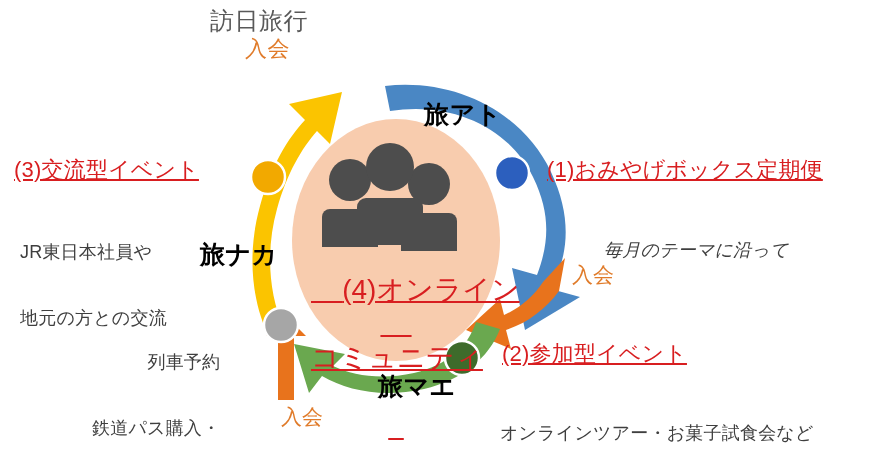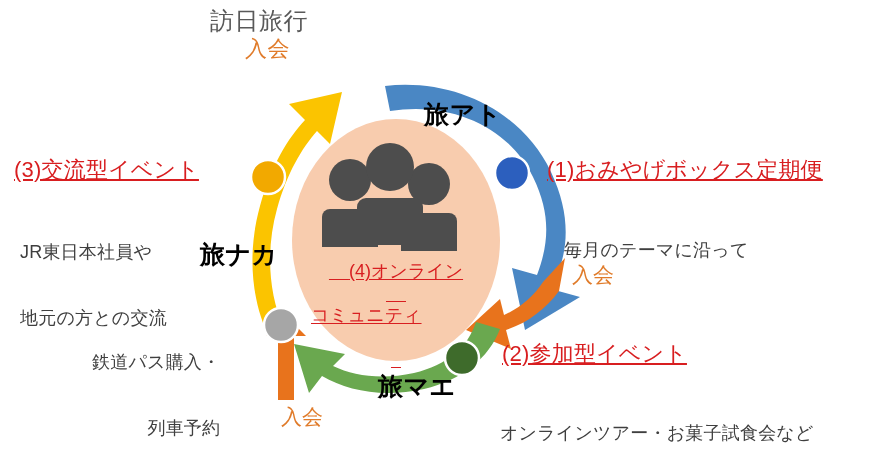--- a/index.html
+++ b/index.html
@@ -41,29 +41,29 @@
     text-decoration: underline; text-underline-offset: 2px;
     letter-spacing: .2px;
     text-align: right;
   }
   .head-1 { left: 547px; top: 157px; }
   .head-2 { left: 502px; top: 341px; }
   .head-3 { left: 14px;  top: 157px; }
 
   
   .desc { font-size: 18px; color: #3F3F3F; letter-spacing: .2px; }
-  .desc-1 { left: 564px; top: 196px; }
+  .desc-1 { left: 604px; top: 196px; font-style: italic; }
   .desc-2 { left: 500px; top: 379px; }
   .desc-3 { left: 20px;  top: 198px; }
   .desc-pass { left: 92px; top: 308px; text-align: right; }
 
   
   .center-label {
     left: 311px; top: 239px;
-    font-size: 18px; color: #D81E20;
+    font-size: 28px; color: #D81E20;
     text-decoration: underline; text-underline-offset: 2px;
     text-align: center; width: 170px;
   }
   .center-label .l2 { display: block; text-align: left; }
 
   
   .join-orange { font-size: 21px; color: #E07B2A; }
   .join-right  { left: 572px; top: 262px; }
   .join-bottom { left: 281px; top: 404px; }
 
@@ -180,22 +180,22 @@
     <div>オンラインツアー・お菓子試食会など</div>
   </div>
 
   <div class="txt red-head head-3">(3)交流型イベント</div>
   <div class="txt desc desc-3">
     <div>JR東日本社員や</div>
     <div>地元の方との交流</div>
   </div>
 
   <div class="txt desc desc-pass">
+    <div>列車予約</div>
     <div>鉄道パス購入・</div>
-    <div>列車予約</div>
   </div>
 
   <div class="txt center-label">
     <span>(4)オンライン</span>
     <span class="l2">コミュニティ</span>
   </div>
 
   <div class="txt join-orange join-right">入会</div>
   <div class="txt join-orange join-bottom">入会</div>
 

